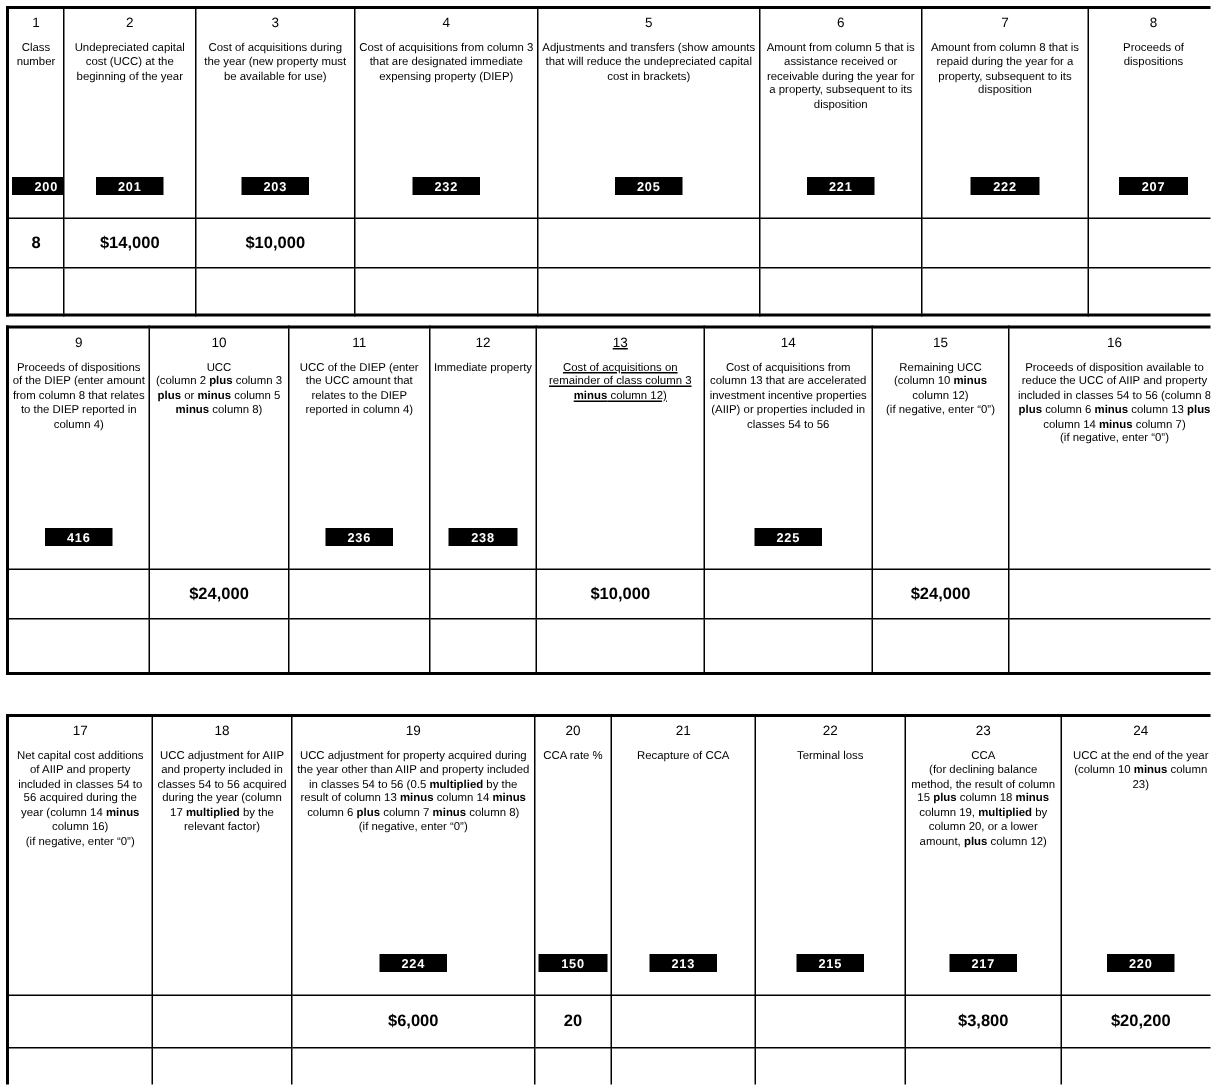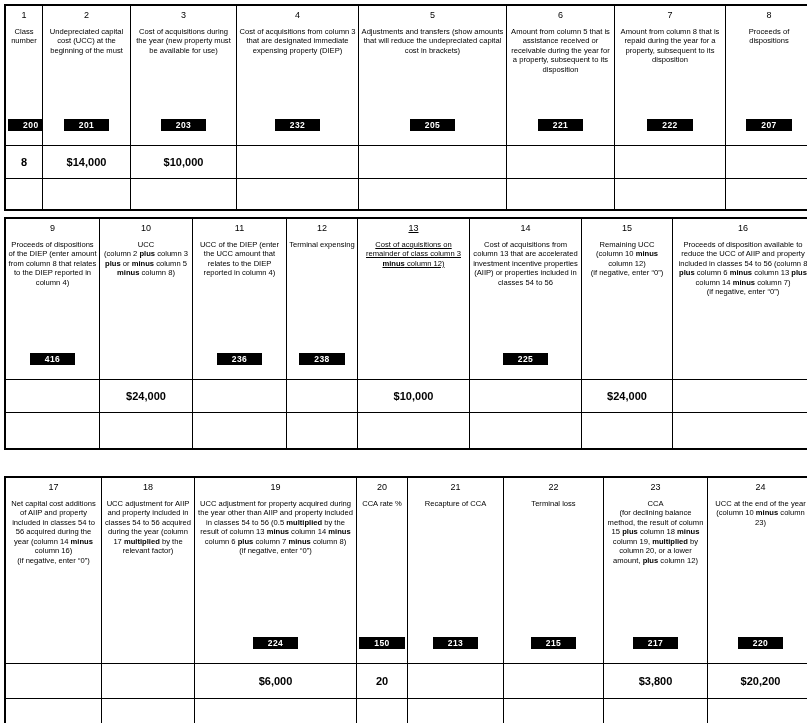--- a/index.html
+++ b/index.html
@@ -36,21 +36,21 @@
           <th style="width: 36px; height: 139px;">
             <div class="hwrap" style="height:131px">
               <div class="hnum">1</div>
               <div class="hlabel">Class number</div>
               <div class="hcoderow"><span class="code">200</span></div>
             </div>
           </th>
           <th style="width: 87px; height: 139px;">
             <div class="hwrap" style="height:131px">
               <div class="hnum">2</div>
-              <div class="hlabel">Undepreciated capital cost (UCC) at the beginning of the must</div>
+              <div class="hlabel">Undepreciated capital cost (UCC) at the beginning of the year</div>
               <div class="hcoderow"><span class="code">201</span></div>
             </div>
           </th>
           <th style="width: 105px; height: 139px;">
             <div class="hwrap" style="height:131px">
               <div class="hnum">3</div>
               <div class="hlabel">Cost of acquisitions during the year (new property must be available for use)</div>
               <div class="hcoderow"><span class="code">203</span></div>
             </div>
           </th>
@@ -134,21 +134,21 @@
           <th style="width: 93px; height: 160px;">
             <div class="hwrap" style="height:152px">
               <div class="hnum">11</div>
               <div class="hlabel">UCC of the DIEP (enter the UCC amount that relates to the DIEP reported in column 4)</div>
               <div class="hcoderow"><span class="code">236</span></div>
             </div>
           </th>
           <th style="width: 70px; height: 160px;">
             <div class="hwrap" style="height:152px">
               <div class="hnum">12</div>
-              <div class="hlabel">Terminal expensing</div>
+              <div class="hlabel">Immediate property</div>
               <div class="hcoderow"><span class="code">238</span></div>
             </div>
           </th>
           <th style="width: 111px; height: 160px; text-decoration: underline;">
             <div class="hwrap" style="height:152px">
               <div class="hnum">13</div>
               <div class="hlabel">Cost of acquisitions on remainder of class column 3 <b>minus</b> column 12)</div>
               <div class="hcoderow"></div>
             </div>
           </th>

